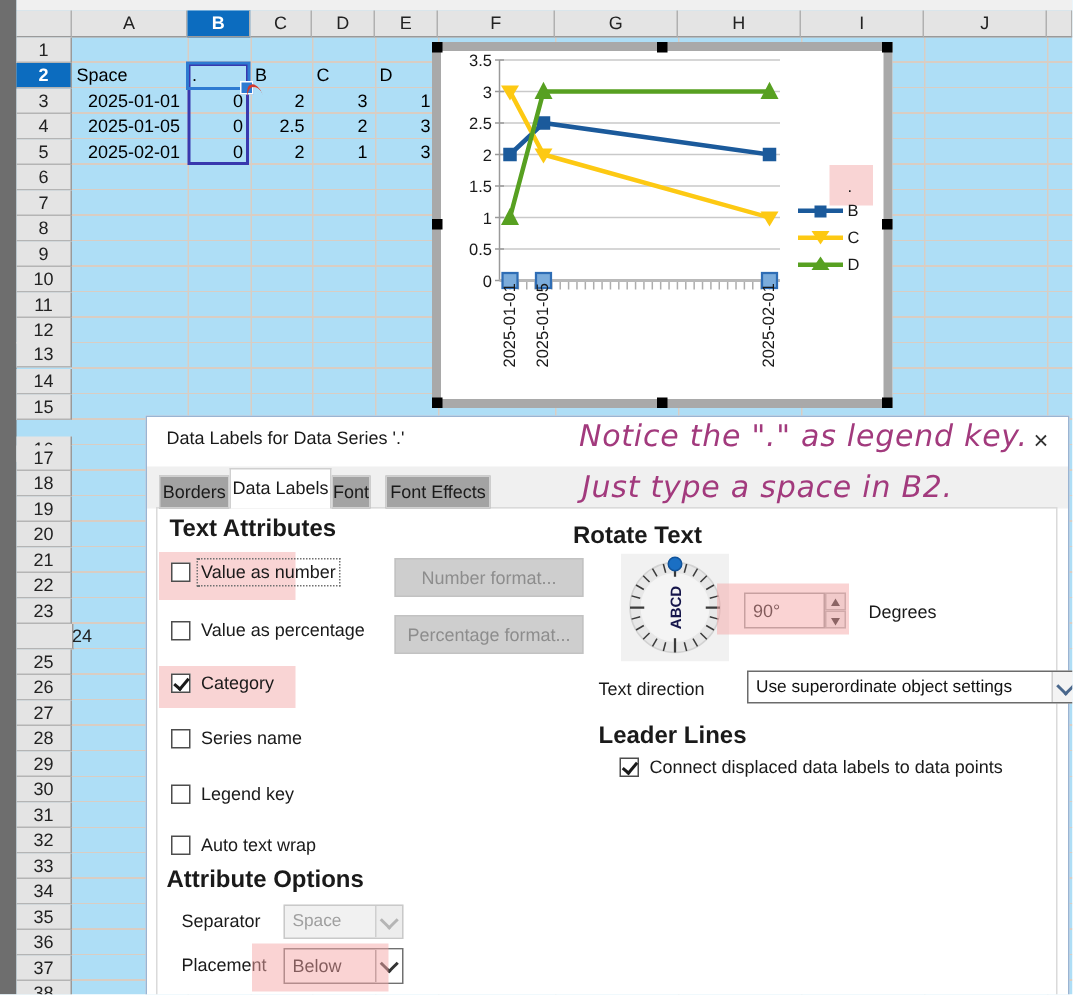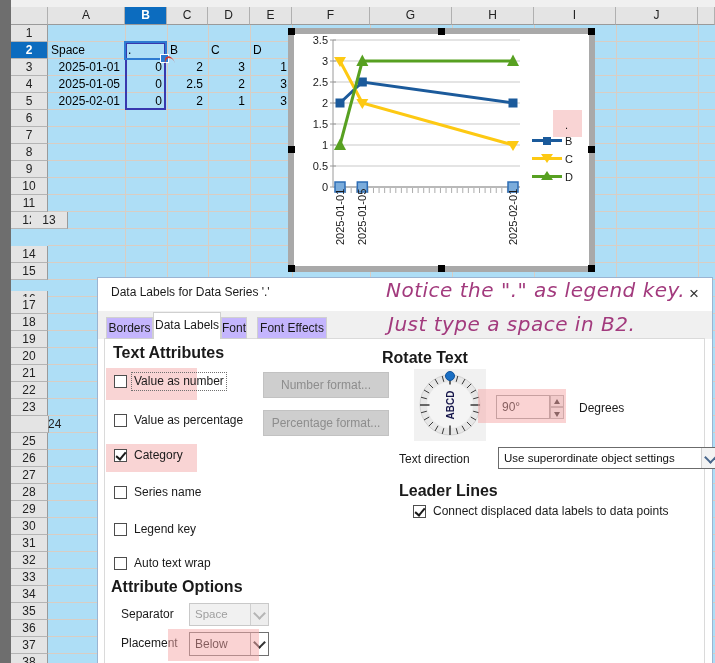--- a/index.html
+++ b/index.html
@@ -23,21 +23,21 @@
   
   #chart{left:288px;top:28px;width:307px;height:244px;border:6px solid #a9a9a9;background:#fff;box-sizing:border-box;z-index:5}
   .hnd{width:7px;height:7px;background:#000;position:absolute}
   .xlab{position:absolute;transform-origin:0 0;transform:rotate(-90deg);font-size:11px;color:#1a1a1a;white-space:nowrap}
   .lg-label{position:absolute;font-size:11px;color:#1a1a1a;line-height:14px}
   
   #dialog{left:97px;top:277px;width:616px;height:392px;background:#fff;border:1px solid #9ab4d2;box-sizing:border-box;z-index:10}
   .dlg-title{font-size:12px;color:#1a1a1a;white-space:nowrap}
   .dlg-close{width:24px;height:24px;font-size:17px;line-height:23px;text-align:center;color:#333;cursor:default}
   .tabband{left:0;top:33px;width:614px;height:28px;background:#f0f0f0}
-  .tab{position:absolute;top:39px;height:22px;background:#c4b5fd;border:1px solid #d0d0d0;box-sizing:border-box;
+  .tab{position:absolute;top:39px;height:22px;background:#a3a3a3;border:1px solid #d0d0d0;box-sizing:border-box;
        font-size:12px;color:#1a1a1a;text-align:center;line-height:20px;white-space:nowrap}
   .tab.active{top:34px;height:27px;background:#fff;border-bottom:none;line-height:25px;z-index:2}
   .frame{left:6px;top:60px;width:601px;height:330px;border:1px solid #dadada;box-sizing:border-box}
   .h1{font-weight:bold;font-size:16px;color:#1a1a1a;white-space:nowrap}
   .lbl{font-size:12px;color:#1a1a1a;white-space:nowrap;line-height:13px}
   .cb{width:13px;height:13px;background:#fff;border:1px solid #4d4d4d;box-sizing:border-box}
   .cb.checked::after{content:"";position:absolute;left:3px;top:0px;width:4px;height:8px;
        border-right:2px solid #1a1a1a;border-bottom:2px solid #1a1a1a;transform:rotate(40deg)}
   .focus-dotted{outline:1px dotted #707070;outline-offset:2px}
   .btn-dis{background:#cecece;border:1px solid #c2c2c2;color:#8d8d8d;font-size:12px;text-align:center;box-sizing:border-box}
@@ -121,21 +121,21 @@
       <div class="abs rhdr" style="top: 59px;">3</div>
       <div class="abs rhdr" style="top: 76px;">4</div>
       <div class="abs rhdr" style="top: 93px;">5</div>
       <div class="abs rhdr" style="top: 110px;">6</div>
       <div class="abs rhdr" style="top: 127px;">7</div>
       <div class="abs rhdr" style="top: 144px;">8</div>
       <div class="abs rhdr" style="top: 161px;">9</div>
       <div class="abs rhdr" style="top: 178px;">10</div>
       <div class="abs rhdr" style="top: 195px;">11</div>
       <div class="abs rhdr" style="top: 212px;">12</div>
-      <div class="abs rhdr" style="top: 212px; margin-left: 20px;">13</div>
+      <div class="abs rhdr" style="top: 228px;">13</div>
       <div class="abs rhdr" style="top: 246px;">14</div>
       <div class="abs rhdr" style="top: 263px;">15</div>
       <div class="abs rhdr" style="top: 291px;">16</div>
       <div class="abs rhdr" style="top: 297px;">17</div>
       <div class="abs rhdr" style="top: 314px;">18</div>
       <div class="abs rhdr" style="top: 331px;">19</div>
       <div class="abs rhdr" style="top: 348px;">20</div>
       <div class="abs rhdr" style="top: 365px;">21</div>
       <div class="abs rhdr" style="top: 382px;">22</div>
       <div class="abs rhdr" style="top: 399px;">23</div>

